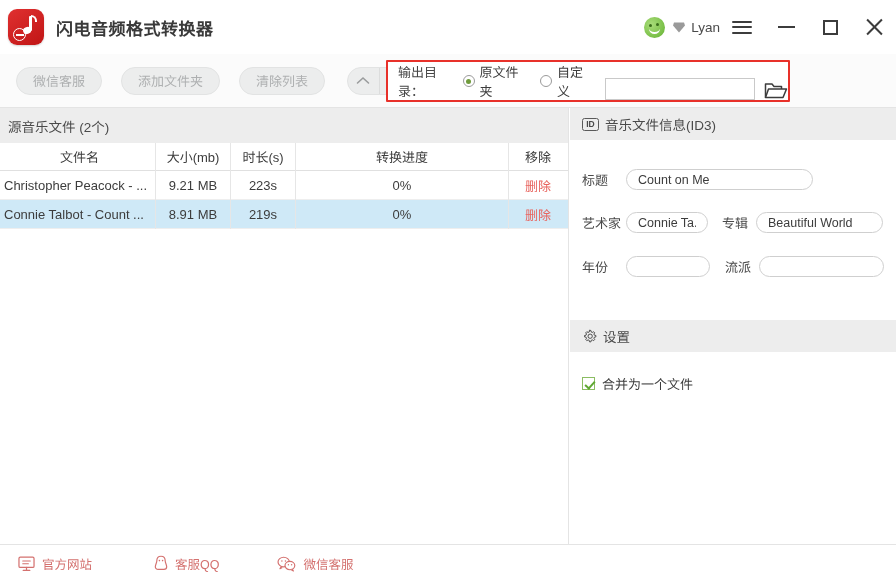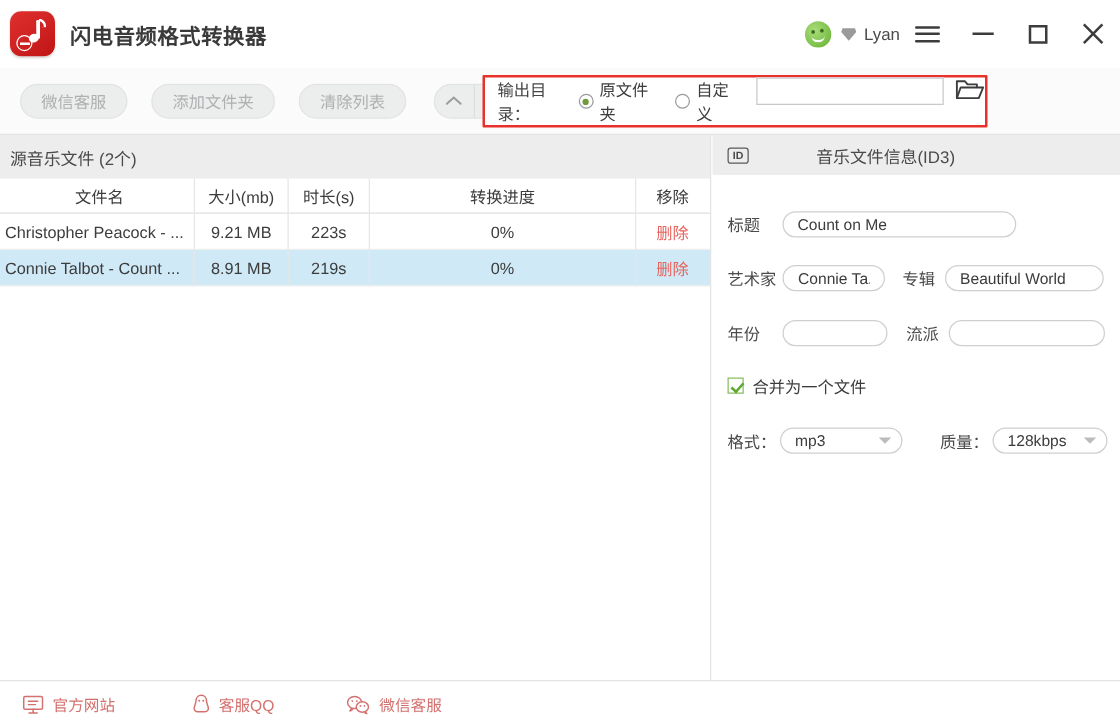--- a/index.html
+++ b/index.html
@@ -140,21 +140,21 @@
     cursor: pointer;
   }
   .arrow-btn + .arrow-btn { border-left: 1px solid #dcdddd; }
 
   
   .output-box {
     position: absolute; left: 386px; top: 60px;
     width: 404px; height: 42px;
     border: 2px solid #e8312a;
     background: #ffffff;
-    display: flex; align-items: flex-start;
+    display: flex; align-items: flex-end;
     border-radius: 1px;
   }
   .out-label { margin-left: 10px; font-size: 13px; color: #454545; }
   .radio-wrap { display: flex; align-items: center; cursor: pointer; margin-left: 3px; }
   .radio {
     width: 12px; height: 12px; border-radius: 50%;
     border: 1px solid #9a9a9a; background: #fff;
     position: relative; flex: none;
   }
   .radio.checked::after {
@@ -224,21 +224,20 @@
   .right-panel {
     position: absolute; left: 570px; top: 108px;
     width: 326px; height: 436px;
     background: #ffffff;
   }
   .rp-bar {
     height: 32px; background: #ededed;
     display: flex; align-items: center;
     font-size: 13.5px; color: #4a4a4a;
     padding-left: 12px;
-    gap: 48px;
   }
   .id3-badge {
     width: 17px; height: 13px;
     border: 1.3px solid #5a5a5a; border-radius: 2.5px;
     font-size: 8.5px; font-weight: bold; color: #4a4a4a;
     display: flex; align-items: center; justify-content: center;
     margin-right: 6px; flex: none;
     font-family: "Liberation Sans", "DejaVu Sans", sans-serif;
   }
   .gear-wrap { margin-right: 6px; line-height: 0; display: flex; }
@@ -459,38 +458,35 @@
       <input class="rounded-input" style="width: 127px; margin-left: 8px;" type="text" value="Beautiful World">
     </div>
 
     <div class="field-row" style="margin-top:23px;">
       <div class="field-label" style="width:44px;">年份</div>
       <input class="rounded-input" style="width: 84px;" type="text" value="">
       <div class="field-label" style="margin-left:15px;">流派</div>
       <input class="rounded-input" style="width: 125px; margin-left: 8px;" type="text" value="">
     </div>
 
+    <div class="rp-bar" style="margin-top:43px;">
+      <span class="gear-wrap">
+        <svg width="15" height="15" viewBox="0 0 16 16">
+          <path d="M8 1.2 L9.5 1.6 L9.8 3.2 L11 3.7 L12.4 2.9 L13.5 4 L12.7 5.4 L13.2 6.6 L14.8 6.9 L14.8 8.4 L13.2 8.7 L12.7 9.9 L13.5 11.3 L12.4 12.4 L11 11.6 L9.8 12.1 L9.5 13.7 L8 13.7 L7.7 12.1 L6.5 11.6 L5.1 12.4 L4 11.3 L4.8 9.9 L4.3 8.7 L2.7 8.4 L2.7 6.9 L4.3 6.6 L4.8 5.4 L4 4 L5.1 2.9 L6.5 3.7 L7.7 3.2 Z" fill="none" stroke="#4a4a4a" stroke-width="1.05" stroke-linejoin="round"></path>
+          <circle cx="8.7" cy="7.7" r="2.3" fill="none" stroke="#4a4a4a" stroke-width="1.05"></circle>
+        </svg>
+      </span>
+      <span>设置</span>
+    </div>
 
     <div class="checkbox-row" style="margin-top:22px;">
       <div class="checkbox checked"></div>
       <div class="checkbox-label">合并为一个文件</div>
     </div>
 
-    <div class="field-row" style="margin-top:24px;">
-      <div class="field-label">格式：</div>
-      <div class="select-pill" style="width:98px;margin-left:3px;">
-        <span class="sv">mp3</span>
-        <span class="caret"></span>
-      </div>
-      <div class="field-label" style="margin-left:30px;">质量：</div>
-      <div class="select-pill" style="width:92px;margin-left:3px;">
-        <span class="sv">128kbps</span>
-        <span class="caret"></span>
-      </div>
-    </div>
   </div>
 
   <div class="footer">
     <div class="foot-item f1">
       <span class="fi">
         <svg width="17" height="16" viewBox="0 0 18 17">
           <rect x="1" y="1.2" width="16" height="11" rx="1.4" fill="none" stroke="#d4716f" stroke-width="1.3"></rect>
           <path d="M5 5.3 H13 M5 8.2 H11" stroke="#d4716f" stroke-width="1.2" stroke-linecap="round"></path>
           <path d="M9 12.2 V15 M5.5 15.3 H12.5" stroke="#d4716f" stroke-width="1.3" stroke-linecap="round"></path>
         </svg>

